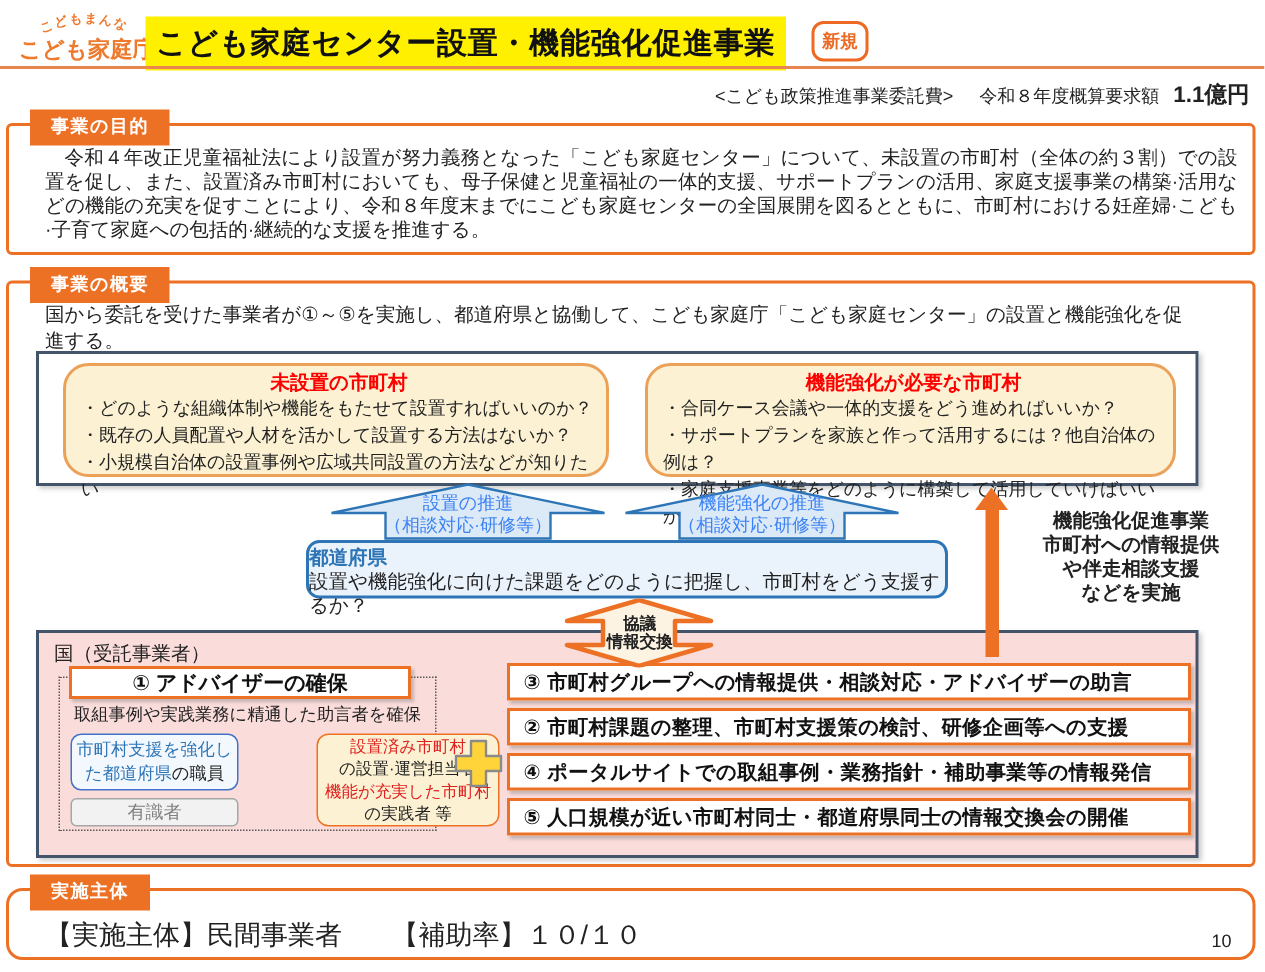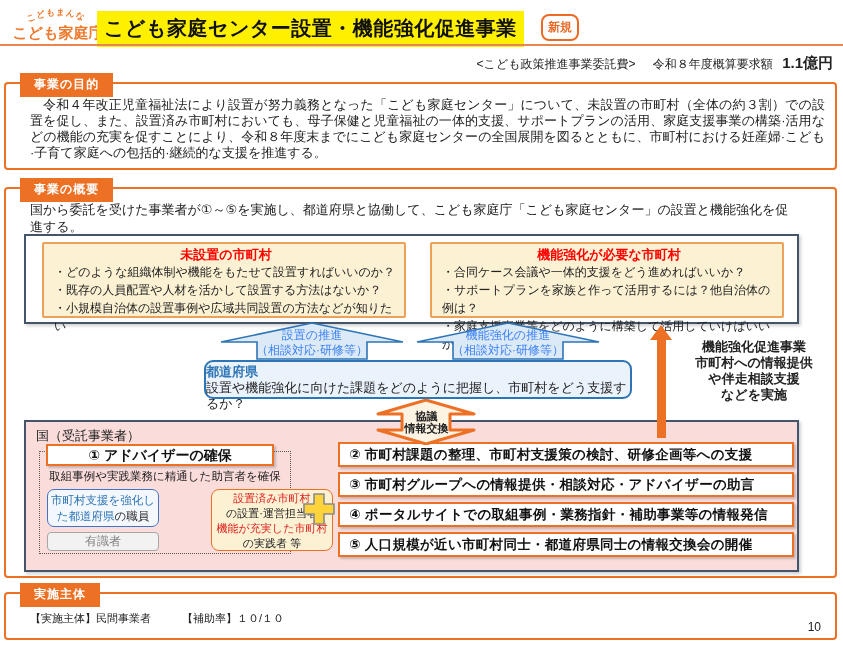--- a/index.html
+++ b/index.html
@@ -25,21 +25,21 @@
   .sec-purpose { top:82px; height:88px; }
   .purpose-body { position:absolute; left:24px; right:10px; top:13px; font-size:13px; line-height:16px;
                   color:#222; text-indent:1em; text-align:justify; }
   .sec-overview { top:187px; height:391px; }
   .overview-intro { position:absolute; left:24px; right:46px; top:12px; font-size:13px; line-height:17px; color:#222; }
 
   
   .muni-panel { position:absolute; left:18px; top:45px; width:775px; height:90px;
                 border:2px solid #44546A; background:#fff; box-shadow:2px 2px 3px rgba(120,120,120,.35); }
   .qbox { position:absolute; top:6px; height:76px; background:#FCF2D3; border:2px solid #EBA158;
-          border-radius:2px; padding:2px 6px 0 10px; }
+          border-radius:17px; padding:2px 6px 0 10px; }
   .qbox-left { left:16px; width:364px; }
   .qbox-right { left:404px; width:354px; }
   .qbox .qtitle { text-align:center; color:#FF0000; font-weight:bold; font-size:13px; line-height:17px; }
   .qbox .qline { font-size:12px; line-height:18px; color:#222; }
 
   
   .up-arrow { position:absolute; width:186px; height:38px; }
   .up-arrow-left { left:213px; top:133px; }
   .up-arrow-right { left:409px; top:133px; }
   .up-arrow svg { position:absolute; inset:0; }
@@ -89,22 +89,22 @@
 
   
   .varrow { position:absolute; left:640px; top:136px; width:30px; height:113px; }
   .varrow .head { width:0; height:0; margin:0 auto; border-left:11px solid transparent;
                   border-right:11px solid transparent; border-bottom:15px solid #ED7125; }
   .varrow .shaft { width:9px; height:98px; margin:0 auto; background:#ED7125; }
   .side-note { position:absolute; left:662px; top:150px; width:172px; text-align:center;
                font-size:13px; font-weight:bold; line-height:16px; color:#222; }
 
   
-  .sec-impl { top:592px; height:48px; }
-  .impl-body { position:absolute; left:24px; top:17px; font-size:11px; color:#222; }
+  .sec-impl { top:592px; height:48px;border-radius:11px; }
+  .impl-body { position:absolute; left:24px; top:17px; font-size:18px; color:#222; }
   .impl-body .gap { margin-left:28px; }
   .page-number { position:absolute; right:14px; top:26px; font-size:12px; color:#222; }
 </style>
 </head>
 <body>
 
 <div class="page">
 
   <div class="logo">
     <svg width="104" height="42" viewBox="0 0 104 42">
@@ -200,22 +200,22 @@
           <span class="red">機能が充実した市町村</span><br>
           <span class="black">の実践者 等</span>
         </div>
       </div>
 
       <svg class="plus-icon" viewBox="0 0 34 34">
         <polygon points="12,2 22,2 22,12 32,12 32,22 22,22 22,32 12,32 12,22 2,22 2,12 12,12" fill="#FFD43B" stroke="#8A8A8A" stroke-width="1.6" stroke-linejoin="round"></polygon>
       </svg>
 
       <div class="support-items">
+        <div class="support-item">③ 市町村グループへの情報提供・相談対応・アドバイザーの助言</div>
         <div class="support-item">② 市町村課題の整理、市町村支援策の検討、研修企画等への支援</div>
-        <div class="support-item">③ 市町村グループへの情報提供・相談対応・アドバイザーの助言</div>
         <div class="support-item">④ ポータルサイトでの取組事例・業務指針・補助事業等の情報発信</div>
         <div class="support-item">⑤ 人口規模が近い市町村同士・都道府県同士の情報交換会の開催</div>
       </div>
     </div>
 
     <div class="varrow">
       <div class="head"></div>
       <div class="shaft"></div>
     </div>
     <div class="side-note">

